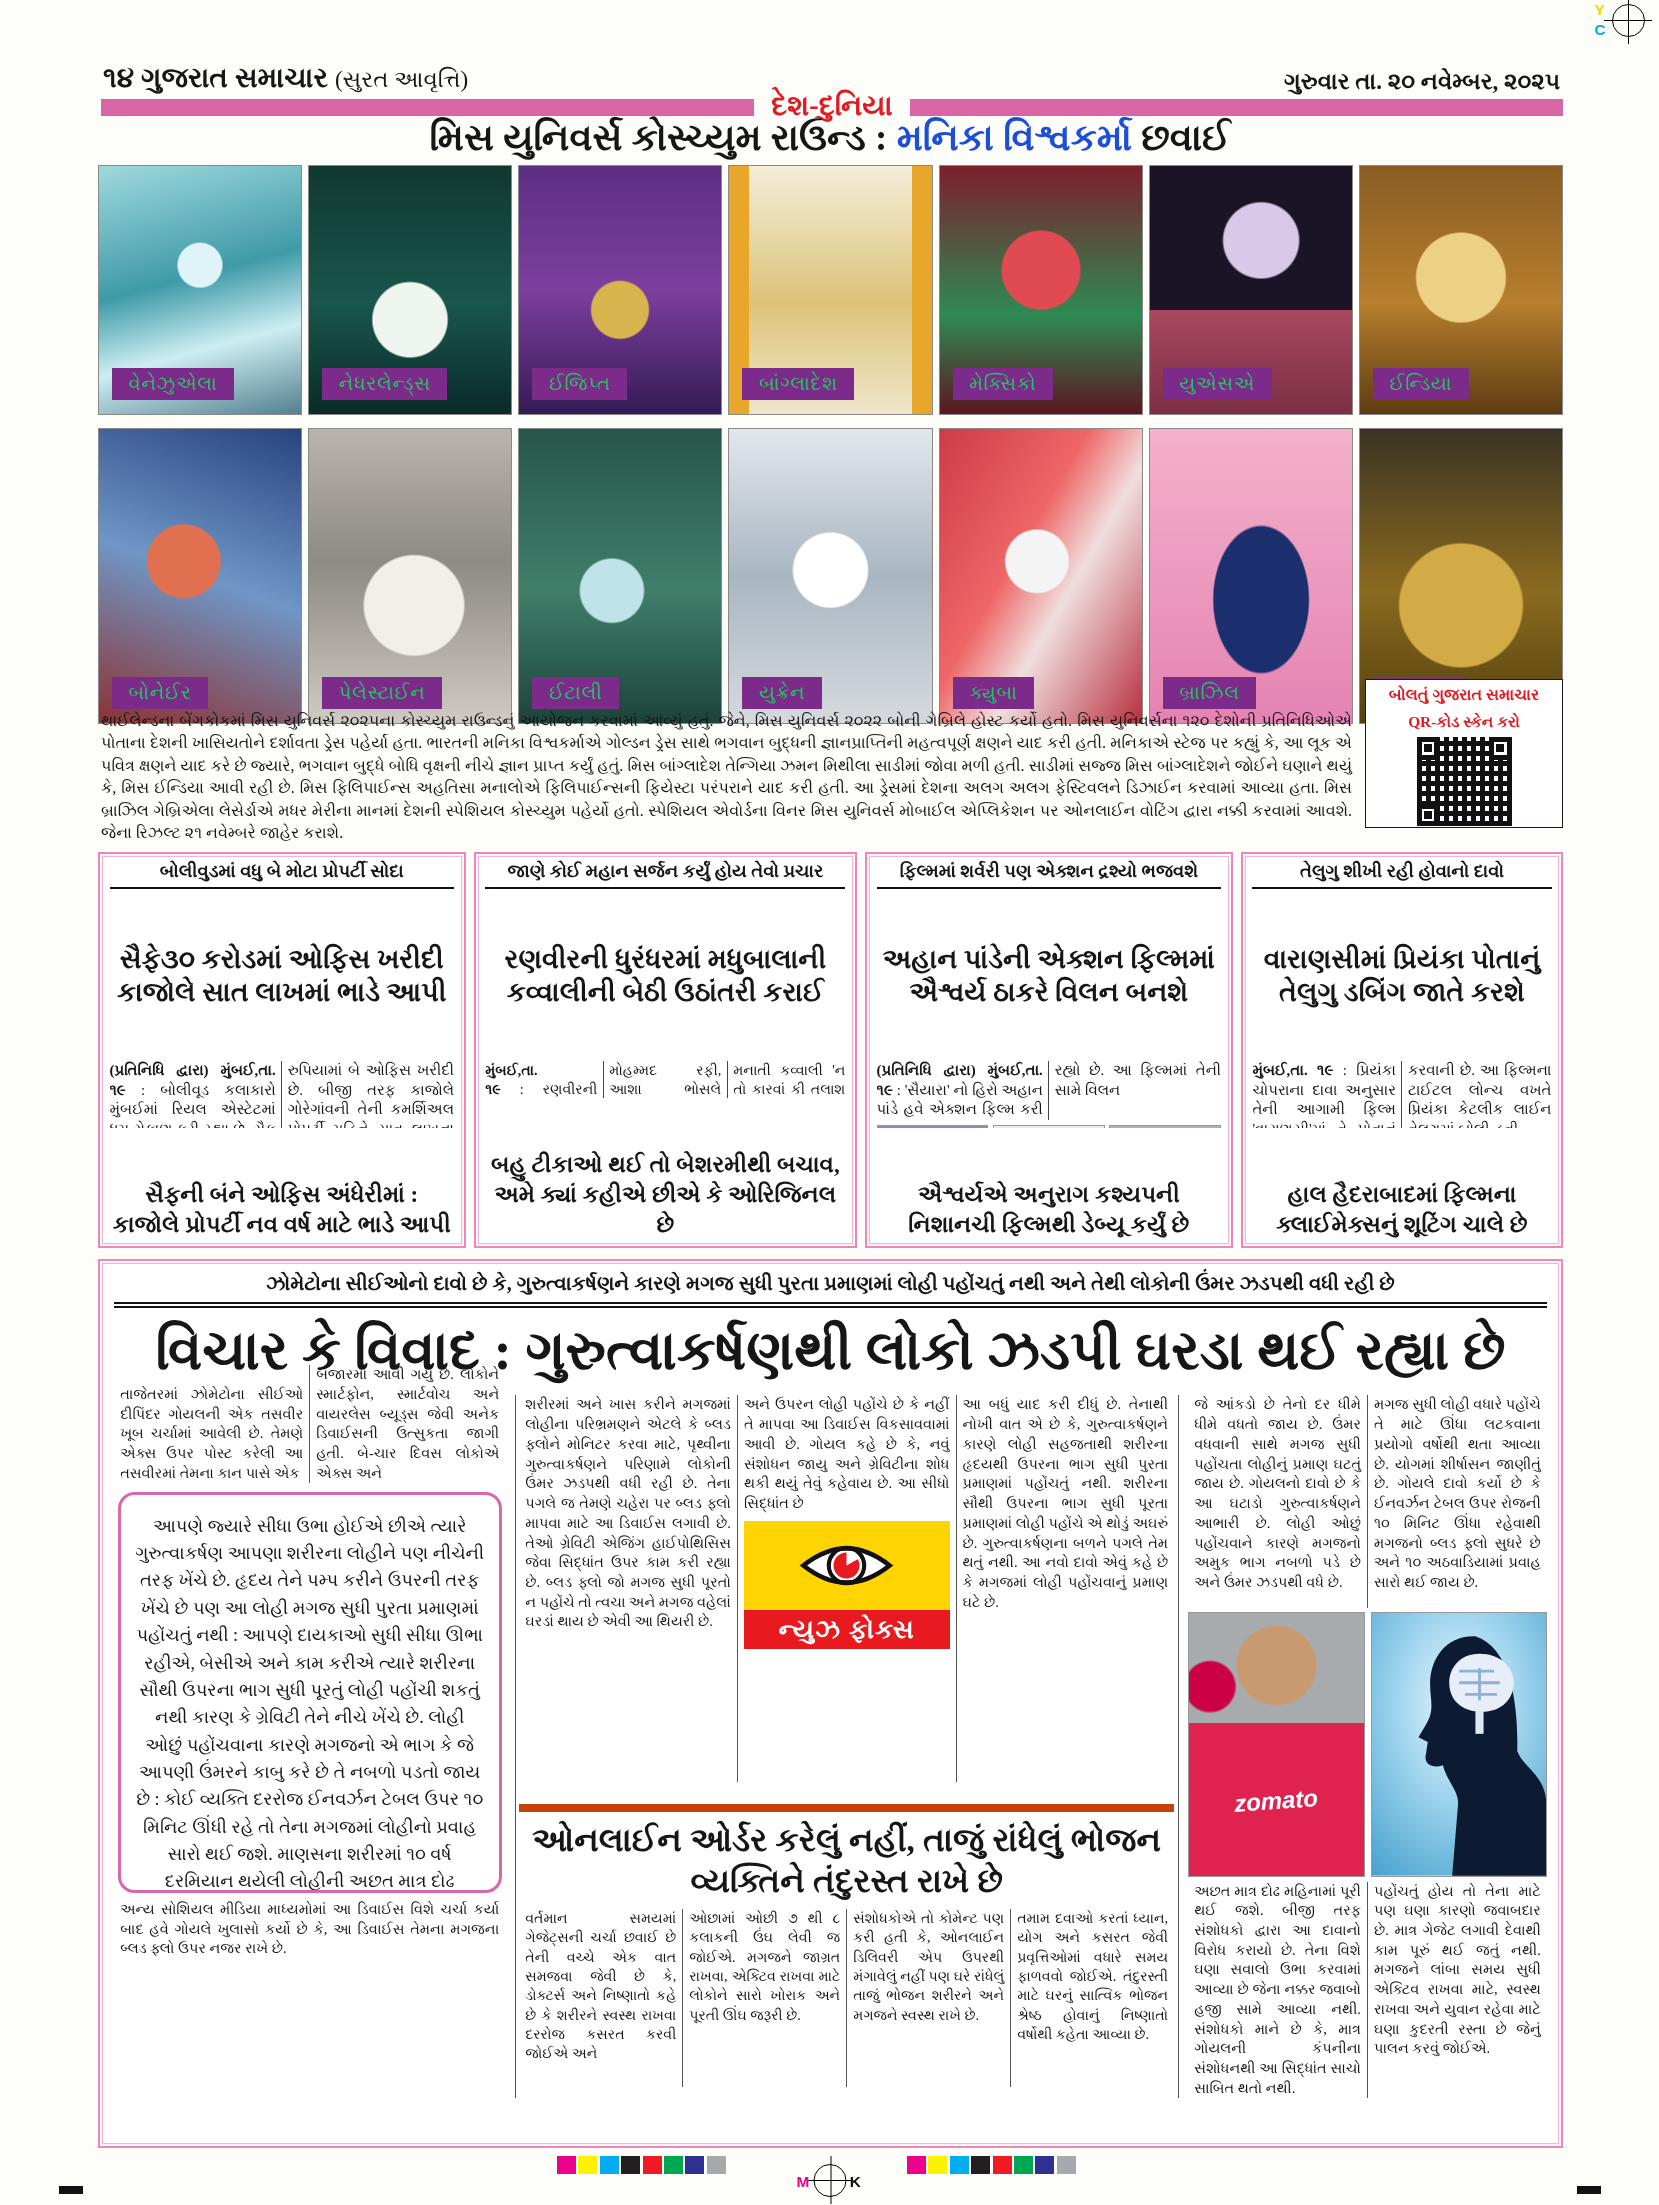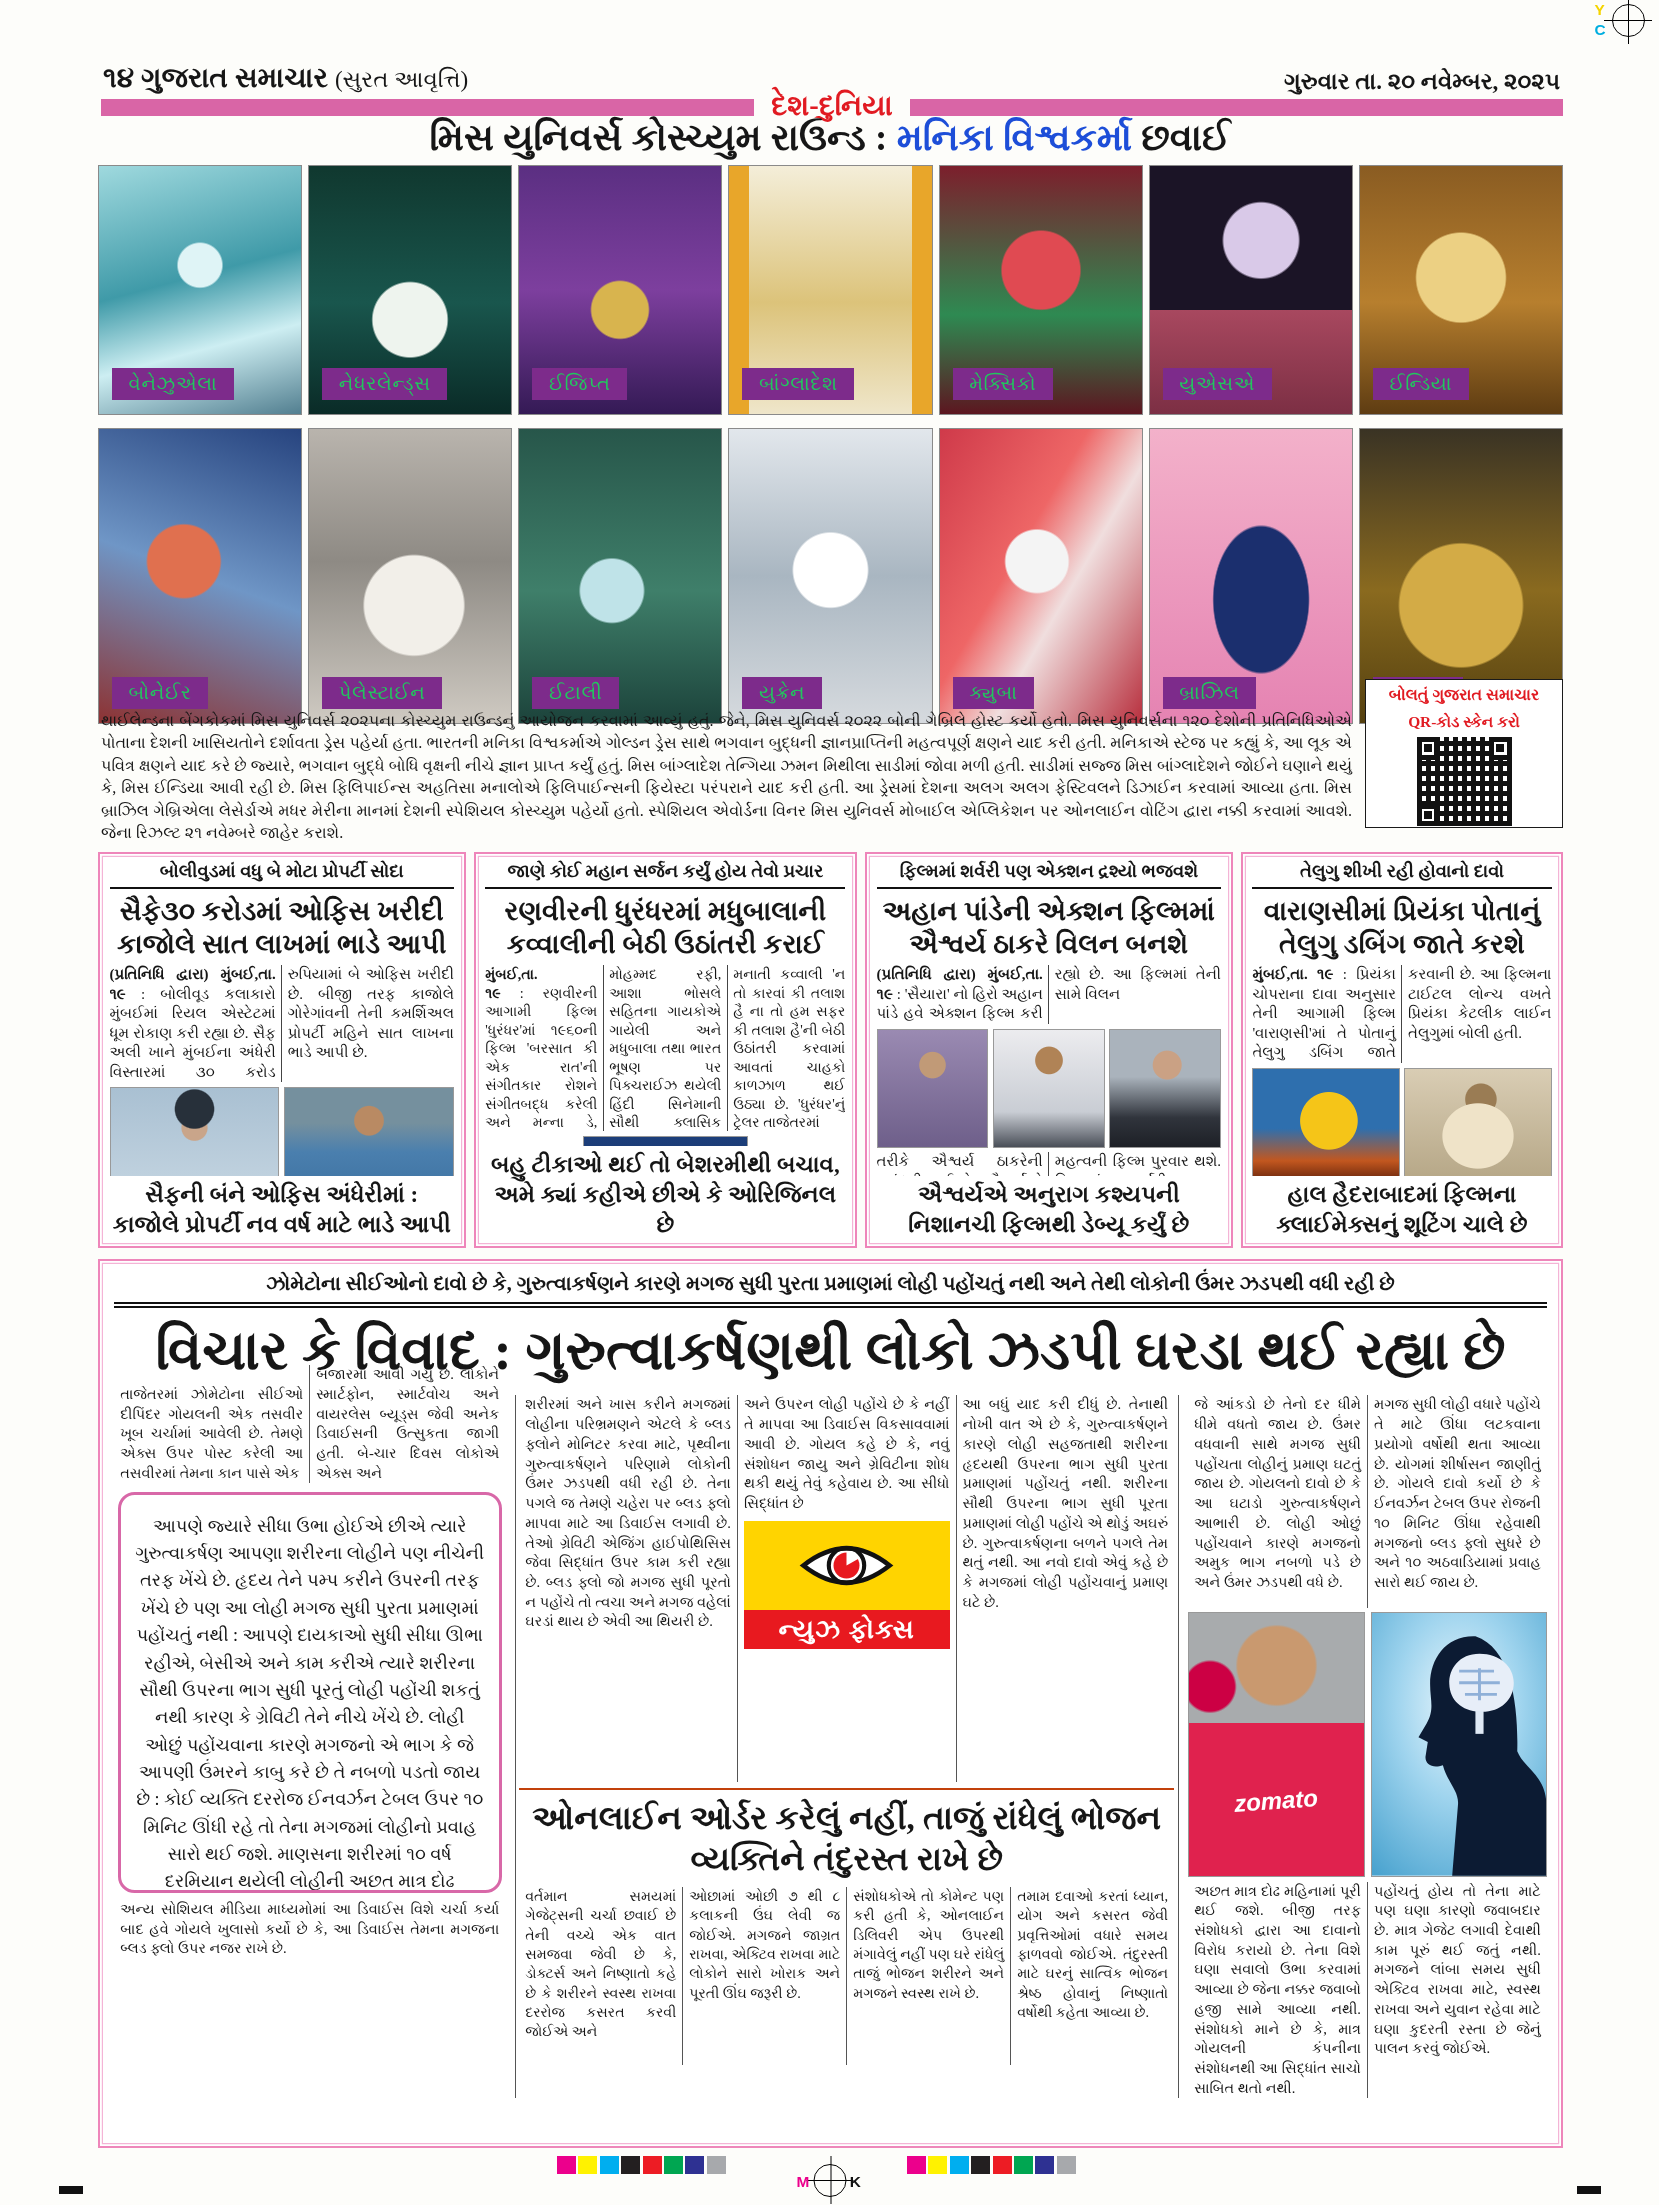--- a/index.html
+++ b/index.html
@@ -54,21 +54,21 @@
   .finder { position:absolute; width:22.5px; height:22.5px; background:#fff; border:5.3px solid #111; }
   .finder::after{ content:""; position:absolute; inset:2.4px; background:#111; }
   .f-tl{ left:0; top:0; } .f-tr{ right:0; top:0; } .f-bl{ left:0; bottom:0; }
 
   
   .lead-caption { position:absolute; left:101px; right:97px; top:710px; height:133px; overflow:hidden;
      font-size:16px; line-height:1.4; text-align:justify; padding-right:211px; }
 
   
   .articles { position:absolute; left:98px; right:97px; top:852px; height:396px; display:flex; gap:8.3px; }
-  .article { border:2.4px solid #ee86ba; box-shadow: inset 0 0 0 1.8px #fff, inset 0 0 0 3px #f4b4d6; padding:7.1px 9.5px 6px; display:flex; flex-direction:column; background:#fff; }
+  .article { border:2.4px solid #ee86ba; box-shadow: inset 0 0 0 1.8px #fff, inset 0 0 0 3px #f4b4d6; padding:7.1px 9.5px 6px; display:flex; flex-direction:column; background:#fff;gap:48px; }
   .art1{ flex:622 0 0; } .art2{ flex:650 0 0; } .art3{ flex:622 0 0; } .art4{ flex:540 0 0; }
   .kicker { text-align:center; font-weight:bold; font-size:18px; border-bottom:2.4px solid #111; padding-bottom:4.7px; }
   .a-headline { text-align:center; font-weight:bold; font-size:27px; line-height:1.22; margin:6px 0 4.7px; }
   .a-body { flex:1; column-gap:12px; column-rule:0.6px solid #444; font-size:15px; line-height:1.3; text-align:justify; overflow:hidden; }
   .cols2 { columns:2; } .cols3 { columns:3; font-size:14.2px; }
   .a-byline { font-weight:bold; }
   .img-strip { column-span:all; display:flex; gap:4.7px; justify-content:center; margin:4.7px 0; }
   .img-strip .ph-sm { flex:1; height:119px; border:0.6px solid #999; }
   .h185 .ph-sm { height:110px; }
   .img-center { column-span:all; margin:4.7px auto; width:46%; height:126px; border:0.6px solid #999; }
@@ -93,21 +93,21 @@
   .tcols { display:flex; }
   .tc { flex:1; padding:0 6px; font-size:14.5px; line-height:1.36; text-align:justify; overflow:hidden; }
   .tc + .tc { border-left:0.6px solid #555; }
   .fa-top { height:88px;align-items:flex-end; }
   .pull-box { margin:8.3px 3.6px 7.1px; border:3.6px solid #d868a8; border-radius:16.6px; padding:18px 14.2px; font-size:18px; line-height:1.52; text-align:center; height:401px; overflow:hidden; }
   .fa-bottom { flex:1; }
   .fb-top { height:387px; }
   .nf { margin-top:7.1px; }
   .nf-yellow { background:#ffd400; height:89px; display:flex; align-items:center; justify-content:center; }
   .nf-red { background:#e8191f; height:39px; display:flex; align-items:center; justify-content:center; color:#fff; font-weight:bold; font-size:26px; letter-spacing:1.2px; }
-  .fb-sub { border-top:2px solid #c2410c; margin-top:6px; padding-top:7.1px; }
+  .fb-sub { border-top:8px solid #c2410c; margin-top:22px; padding-top:7.1px; }
   .fb-subhead { text-align:center; font-weight:bold; font-size:33px; line-height:1.25; }
   .fb-cols { height:178px; margin-top:7.1px; }
   .fb-cols .tc { font-size:14.2px; }
   .fc-top { height:254px; }
   .fc-photos { display:flex; gap:6px; height:268px; margin:4.7px 0; }
   .fc-photos > * { flex:1; border:0.6px solid #999; position:relative; overflow:hidden; }
   .fc-bottom { flex:1; }
   .img-zomato { background:
       radial-gradient(circle at 50% 20%, #c9996f 0 17%, rgba(0,0,0,0) 18%),
       radial-gradient(circle at 12% 28%, #c04 0 10%, rgba(0,0,0,0) 11%),

